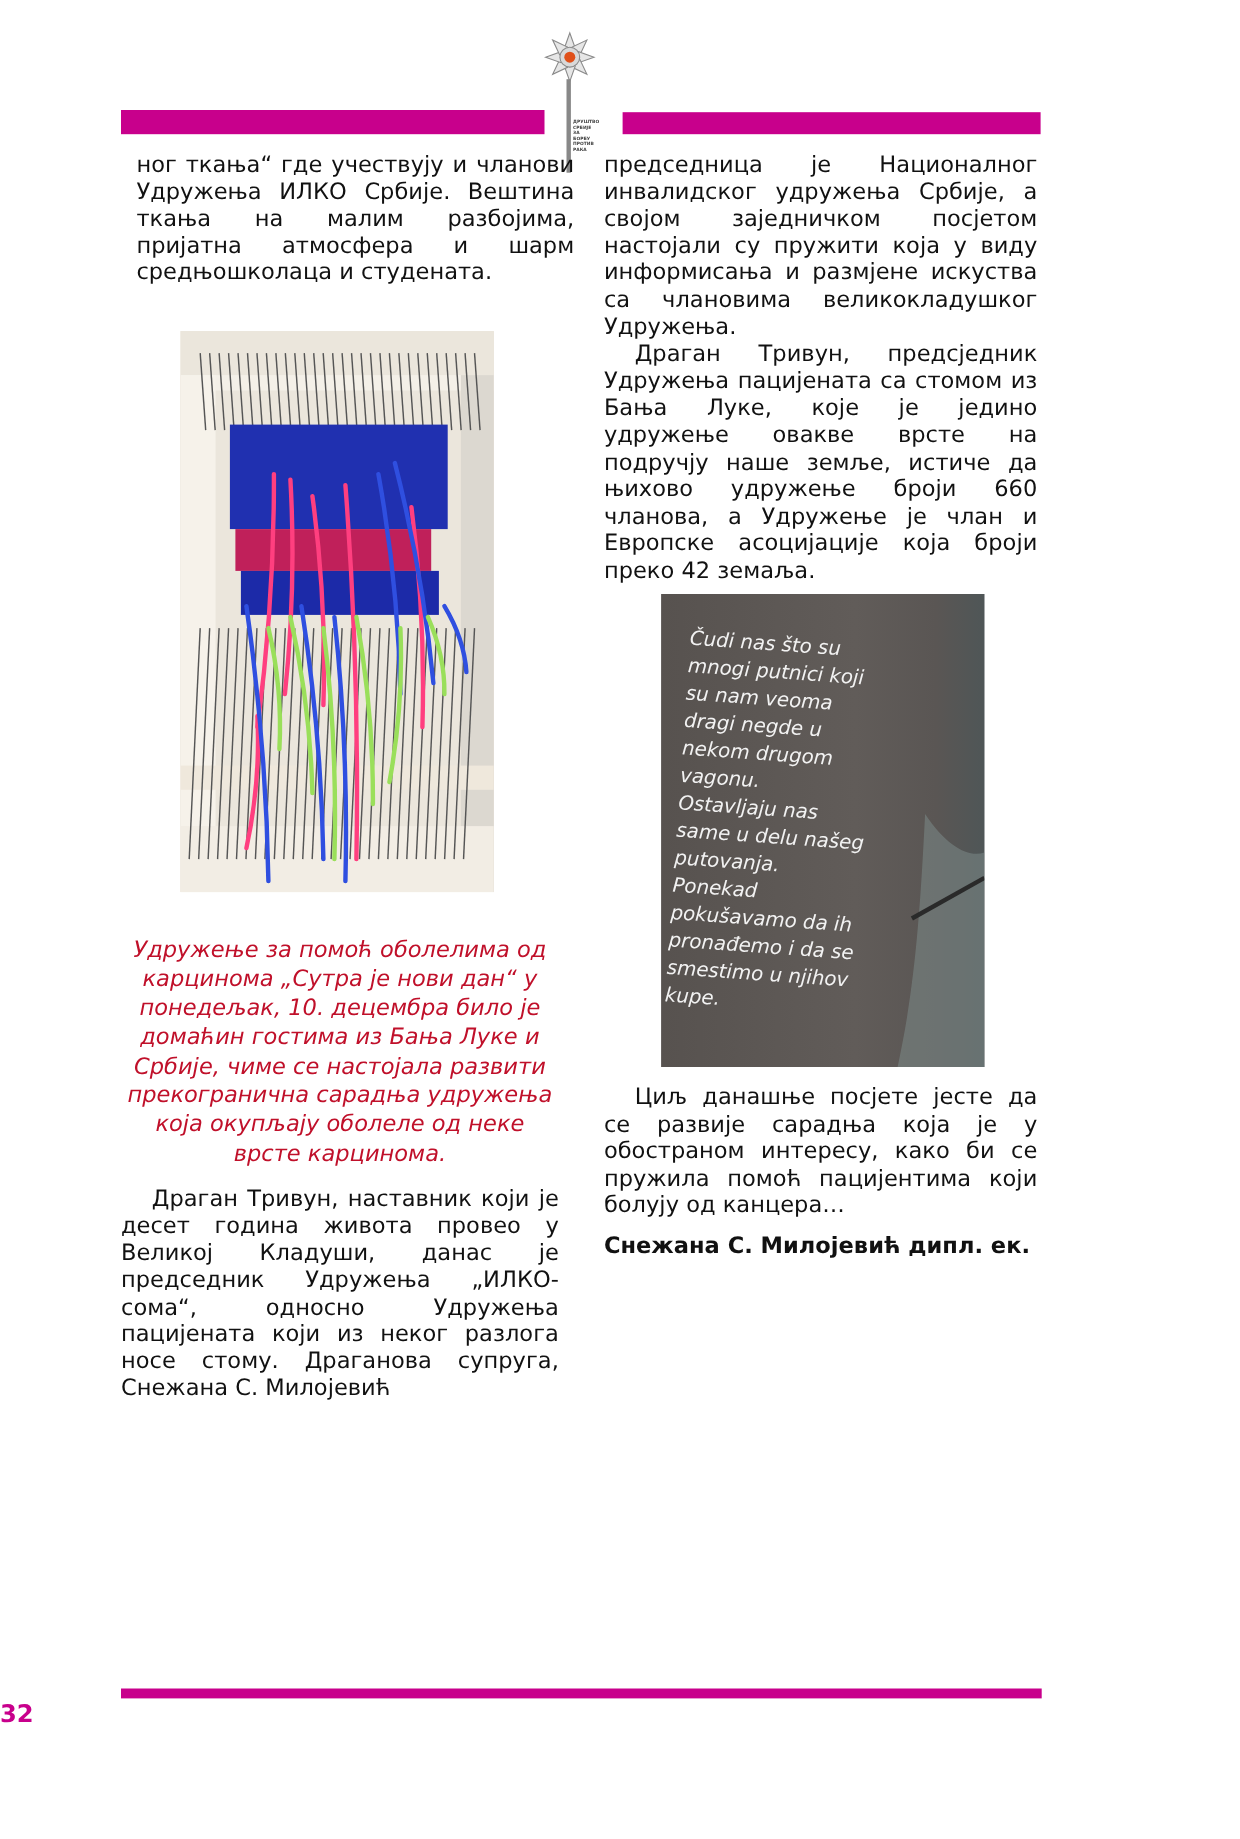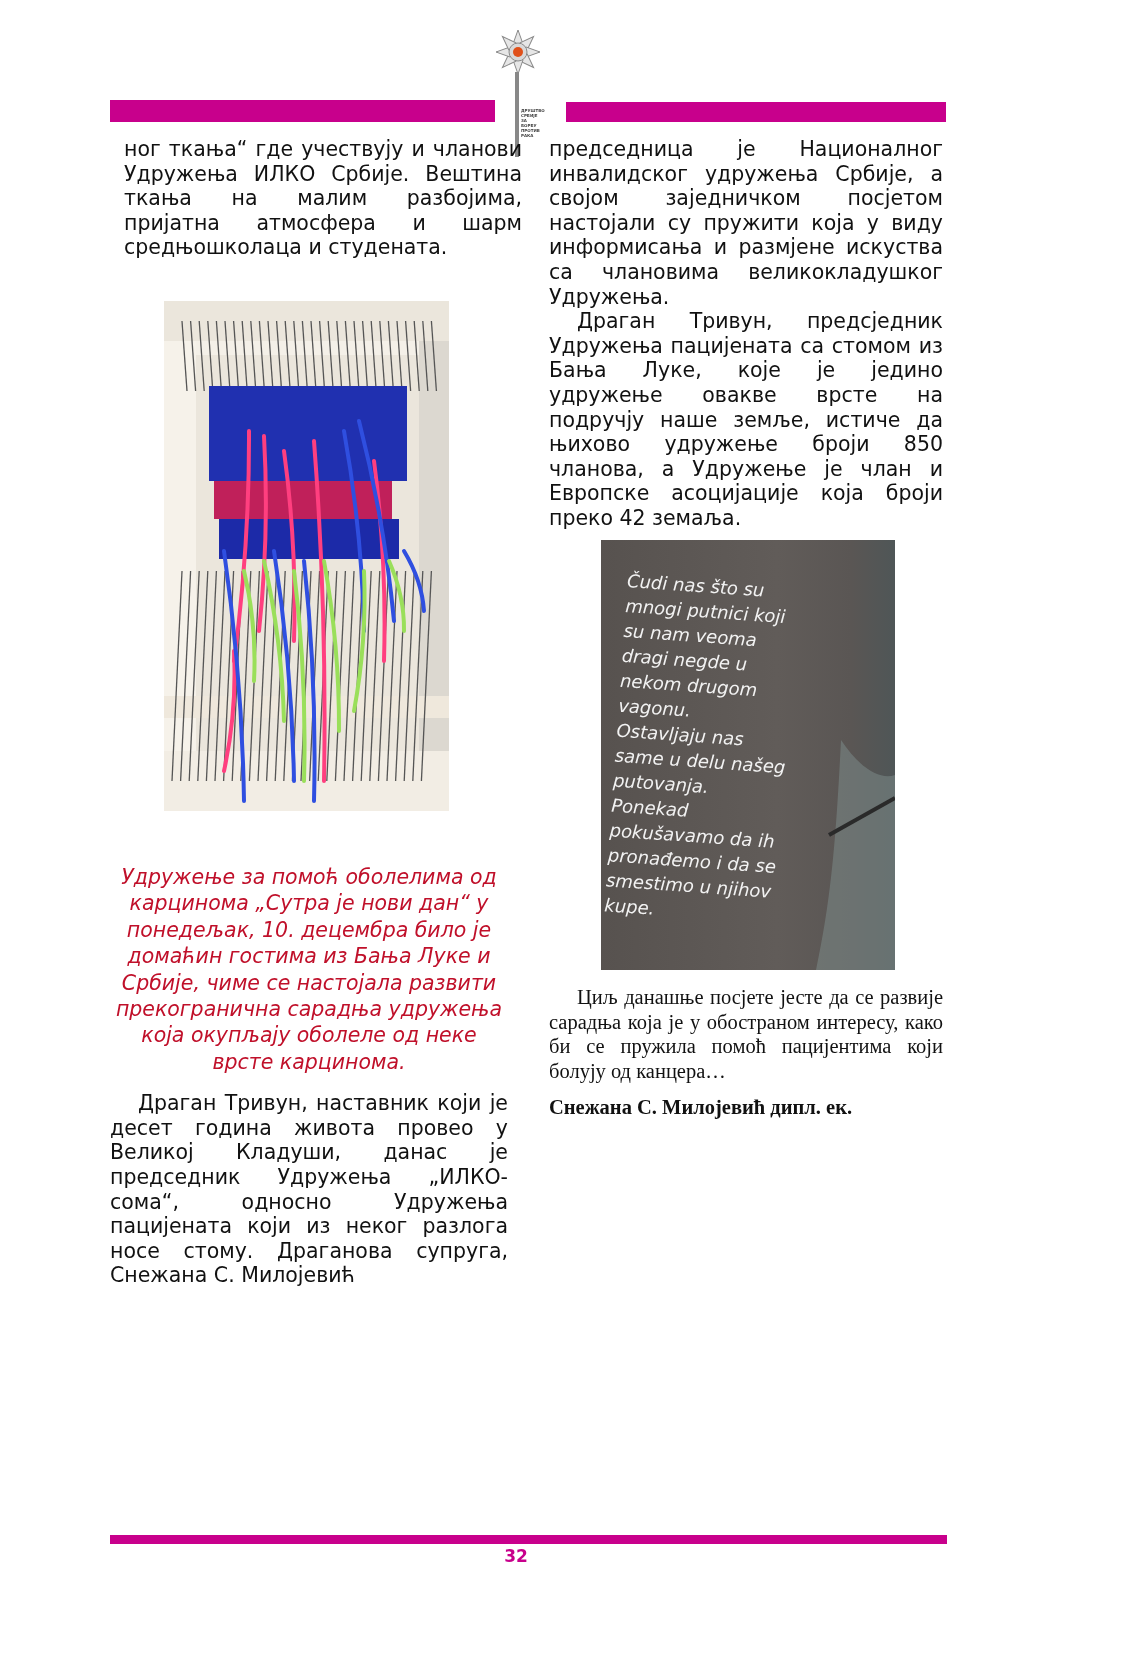--- a/index.html
+++ b/index.html
@@ -20,22 +20,22 @@
   .red { color: #c0102a; font-style: italic; text-align: center; }
   .sig { font-weight: bold; }
   .photo { position: absolute; overflow: hidden; }
   #photo-weave { left: 164px; top: 301px; width: 285px; height: 510px; background: #e9e4da; }
   #photo-quote { left: 601px; top: 540px; width: 294px; height: 430px;
                  background: linear-gradient(90deg, #57524f 0%, #615c59 60%, #5a5654 85%, #4f5657 100%); }
   .quote-text { position: absolute; left: 27px; top: 28px; width: 250px; color: #f2f2f2;
                 font-family: "DejaVu Sans", sans-serif; font-style: italic; font-size: 18px; line-height: 25px;
                 transform: rotate(4deg); transform-origin: left top; }
   .quote-text div { white-space: nowrap; }
-  #page-number { position: absolute; left: 0; width: 1032px; top: 1546px; text-align: center;
-                 color: #c8008c; font-weight: bold; font-size: 17px; font-family: "DejaVu Sans", sans-serif; }
+  #page-number { position: absolute; left: 0; width: 1032px; top: 1546px; text-align: left;
+                 color: #c8008c; font-weight: bold; font-size: 22px; font-family: "DejaVu Sans", sans-serif; }
 </style>
 </head>
 <body>
 
 <div class="bar" id="bar-left"></div>
 <div class="bar" id="bar-right"></div>
 
 <div class="logo">
   <svg width="60" height="50" viewBox="0 0 60 50">
     <g transform="translate(30,24)">
@@ -156,27 +156,27 @@
         <path d="M130,270 Q143,375 140,480" stroke="#9adf5a"></path>
         <path d="M160,260 Q175.5,345 175,430" stroke="#9adf5a"></path>
         <path d="M200,270 Q203,340 190,410" stroke="#9adf5a"></path>
         <path d="M80,270 Q93,325 90,380" stroke="#9adf5a"></path>
         <path d="M225,260 Q240.5,295 240,330" stroke="#9adf5a"></path>
       </g>
   </svg>
 </div>
 
 <div class="col" style="left:110px; top:848px; width:398px;">
-  <p class="red" style="margin-top:16px; line-height:26.4px;font-style:italic;">Удружење за помоћ оболелима од карцинома „Сутра је нови дан“ у понедељак, 10. децембра било је домаћин гостима из Бања Луке и Србије, чиме се настојала развити прекогранична сарадња удружења која окупљају оболеле од неке врсте карцинома.</p>
+  <p class="red" style="margin-top:2px; line-height:26.4px;font-style:italic;">Удружење за помоћ оболелима од карцинома „Сутра је нови дан“ у понедељак, 10. децембра било је домаћин гостима из Бања Луке и Србије, чиме се настојала развити прекогранична сарадња удружења која окупљају оболеле од неке врсте карцинома.</p>
   <p class="indent" style="margin-top:16px;">Драган Тривун, наставник који је десет година живота провео у Великој Кладуши, данас је председник Удружења „ИЛКО-сома“, односно Удружења пацијената који из неког разлога носе стому. Драганова супруга, Снежана С. Милојевић</p>
 </div>
 
 <div class="col" id="col-right">
   <p>председница је Националног инвалидског удружења Србије, а својом заједничком посјетом настојали су пружити која у виду информисања и размјене искуства са члановима великокладушког Удружења.</p>
-  <p class="indent">Драган Тривун, предсједник Удружења пацијената са стомом из Бања Луке, које је једино удружење овакве врсте на подручју наше земље, истиче да њихово удружење броји 850 чланова, а Удружење је члан и Европске асоцијације која броји преко 42 земаља.</p>
+  <p class="indent">Драган Тривун, предсједник Удружења пацијената са стомом из Бања Луке, које је једино удружење овакве врсте на подручју наше земље, истиче да њихово удружење броји 660 чланова, а Удружење је члан и Европске асоцијације која броји преко 42 земаља.</p>
 </div>
 
 <div class="photo" id="photo-quote">
   <svg width="294" height="430" viewBox="0 0 294 430" style="position:absolute;left:0;top:0;">
     <path d="M240,200 C260,230 280,240 294,235 L294,430 L215,430 C230,360 235,300 240,200 Z" fill="#7c8a88" opacity="0.55"></path>
     <line x1="228" y1="295" x2="294" y2="258" stroke="#2a2a2a" stroke-width="4"></line>
   </svg>
   <div class="quote-text" id="quote-lines">
       <div>Čudi nas što su</div>
       <div>mnogi putnici koji</div>
@@ -188,19 +188,19 @@
       <div>same u delu našeg</div>
       <div>putovanja.</div>
       <div>Ponekad</div>
       <div>pokušavamo da ih</div>
       <div>pronađemo i da se</div>
       <div>smestimo u njihov</div>
       <div>kupe.</div>
     </div>
 </div>
 
-<div class="col" style="left:549px; top:985px; width:394px;font-family:Liberation Serif, serif;">
+<div class="col" style="left:549px; top:985px; width:394px;">
   <p class="indent">Циљ данашње посјете јесте да се развије сарадња која је у обостраном интересу, како би се пружила помоћ пацијентима који болују од канцера…</p>
   <p class="sig" style="margin-top:12px; text-align:left;">Снежана С. Милојевић дипл. ек.</p>
 </div>
 
 <div class="bar" id="bar-footer"></div>
 <div id="page-number">32</div>
 
 </body></html>

